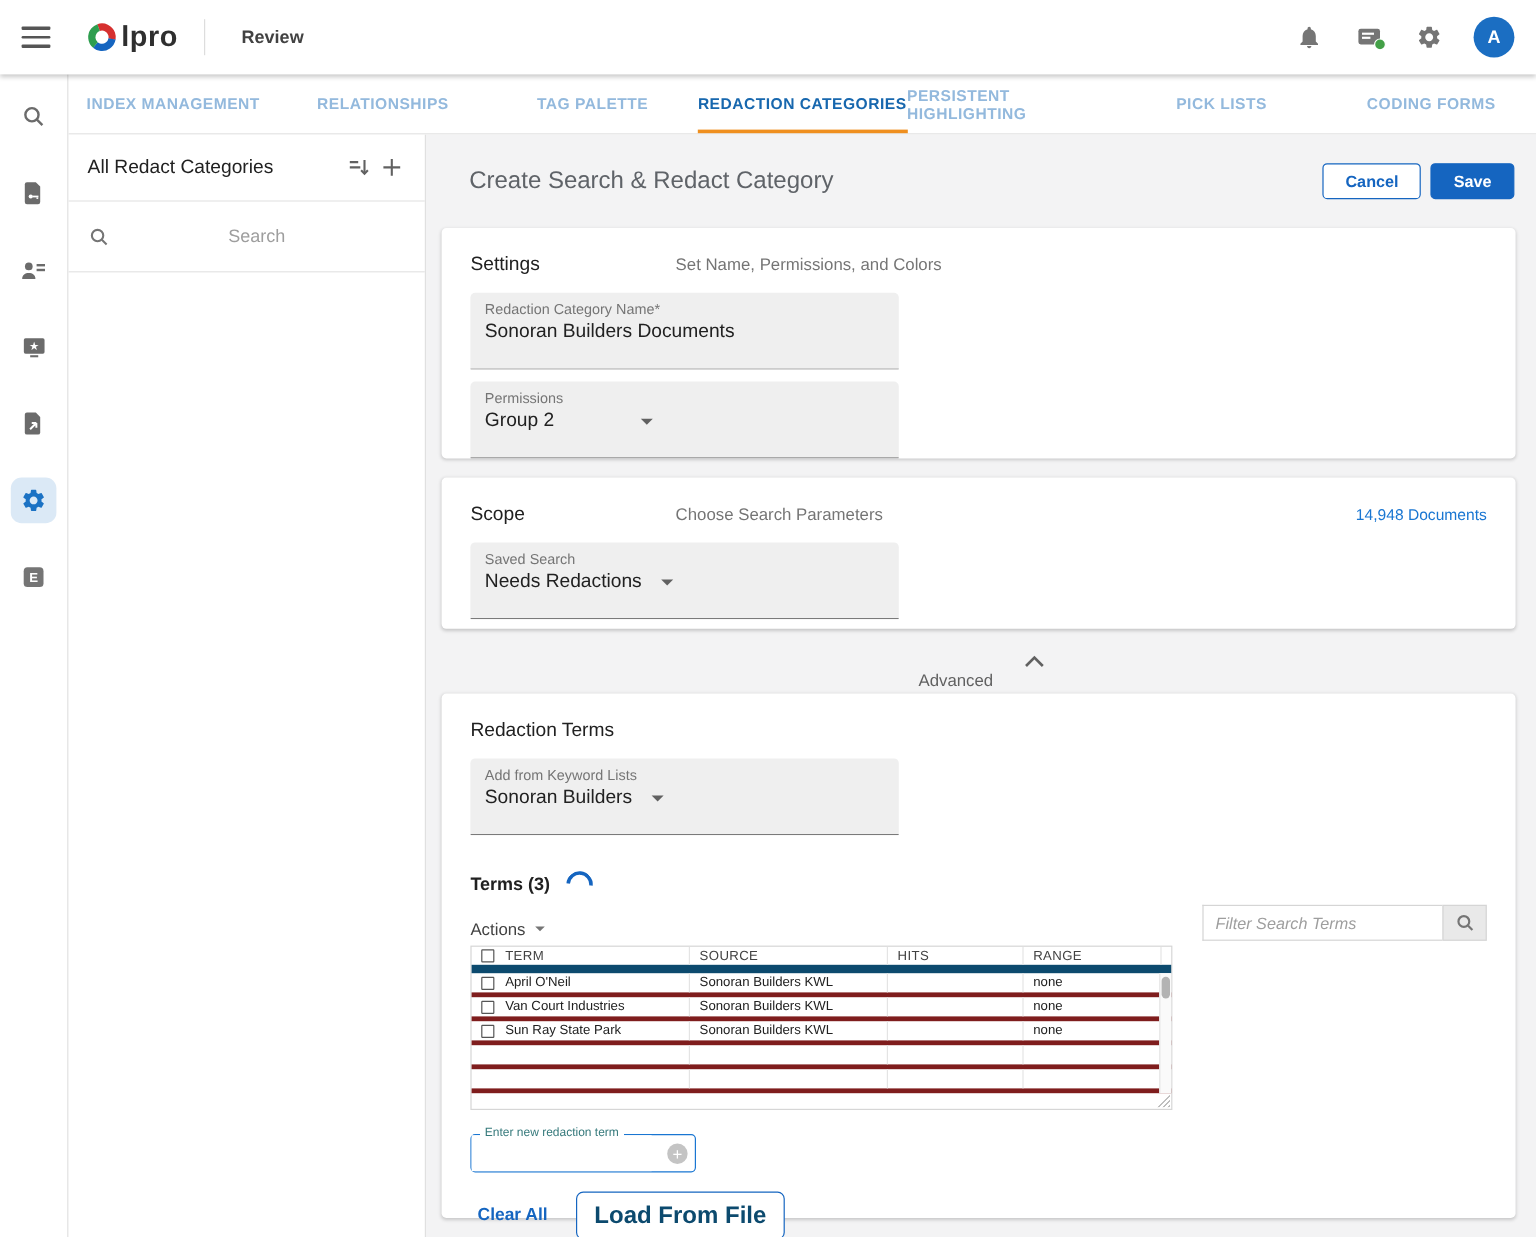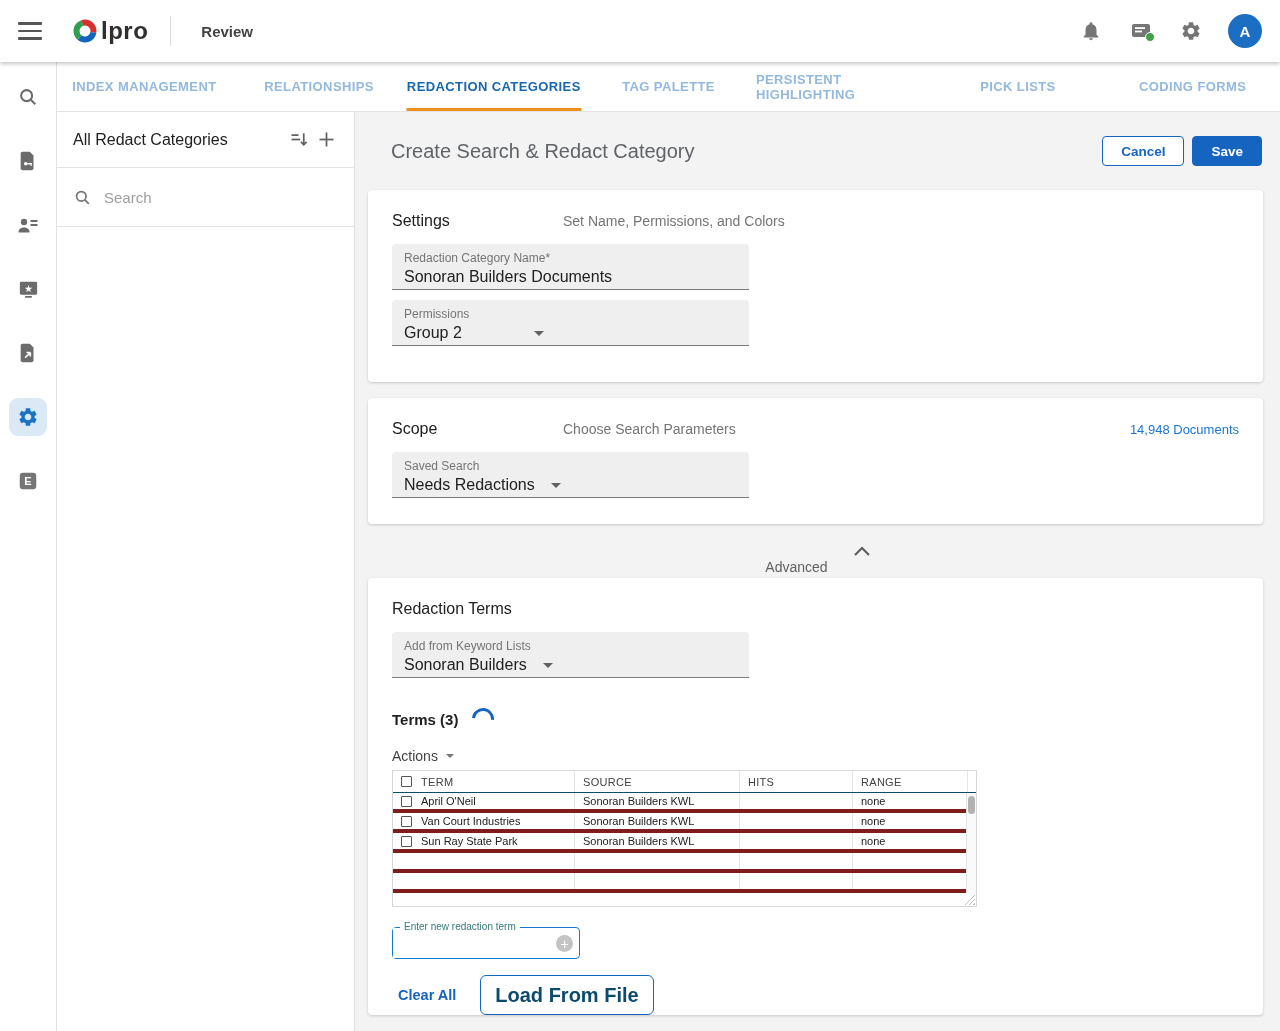--- a/index.html
+++ b/index.html
@@ -35,39 +35,39 @@
          color:#93b9dd; cursor:pointer; position:relative; }
   .tab.active { color:#1767ae; }
   .tab.active::after { content:""; position:absolute; bottom:0; left:50%; transform:translateX(-50%); width:175px; height:3px; background:#ef8f1f; }
 
   
   .leftpanel { position:absolute; left:57px; top:112px; width:298px; height:919px; background:#fff; border-right:1px solid #e0e0e0; z-index:5; }
   .lp-head { height:56px; display:flex; align-items:center; padding:0 14px 0 16px; border-bottom:1px solid #e4e4e4; }
   .lp-title { flex:1; font-size:16px; color:#212121; }
   .lp-iconbtn { width:28px; height:28px; display:flex; align-items:center; justify-content:center; cursor:pointer; }
   .lp-search { height:59px; display:flex; align-items:center; gap:12px; padding:0 16px; border-bottom:1px solid #e4e4e4; }
-  .lp-search input { border:none; outline:none; font-size:15px; color:#424242; width:220px; font-family:inherit; }
+  .lp-search input { border:none; outline:none; font-size:15px; color:#424242; width:220px; font-family:inherit;text-align:center; }
   .lp-search input::placeholder { color:#9e9e9e; }
 
   
   .main { position:absolute; left:355px; top:112px; width:925px; height:919px; background:#f3f3f4; overflow:hidden; }
   .page-head { height:78px; display:flex; align-items:center; padding:0 18px 0 36px; }
   .page-title { flex:1; font-size:20px; font-weight:500; color:#5f6368; }
   .btn { font-family:inherit; font-size:13.5px; font-weight:700; border-radius:4px; height:30px; padding:0 18px; cursor:pointer; }
   .btn-outline { background:#fff; color:#1565c0; border:1px solid #1565c0; margin-right:8px; }
   .btn-fill { background:#1565c0; color:#fff; border:1px solid #1565c0; }
 
   .card { margin:0 17px 0 13px; background:#fff; border-radius:4px; box-shadow:0 1px 3px rgba(0,0,0,.18); padding:22px 24px; }
   .card-headrow { display:flex; align-items:baseline; }
   .card-title { font-size:16px; color:#212121; min-width:171px; }
   .card-sub { font-size:14px; color:#757575; flex:1; }
   .doc-link { font-size:13px; color:#1976d2; cursor:pointer; }
 
   .ffield { width:357px; background:#efefef; border-radius:4px 4px 0 0; border-bottom:1px solid #7a7a7a;
-            padding:7px 12px 3px; margin-top:14px; cursor:pointer; }
+            padding:7px 12px 21px; margin-top:14px; cursor:pointer; }
   .flabel { font-size:12px; color:#757575; }
   .fvalue { font-size:16px; color:#212121; margin-top:3px; display:flex; align-items:center; }
   .caret { width:0; height:0; border-left:5px solid transparent; border-right:5px solid transparent; border-top:5px solid #616161; margin-left:16px; }
   .caret.wide-gap { margin-left:72px; }
   .caret.sm { border-left-width:4px; border-right-width:4px; border-top-width:4px; margin-left:8px; border-top-color:#757575; }
 
   .card.settings { height:192px; }
   .card.scope { height:126px; margin-top:16px; }
   .advanced-row { height:54px; display:flex; align-items:center; justify-content:center; gap:26px; cursor:pointer; }
   .advanced-label { font-size:14px; color:#616161;margin-top:32px; }
@@ -82,21 +82,21 @@
   .filter-wrap { margin-left:auto; display:flex; }
   .filter-input { width:200px; height:30px; border:1px solid #d5d5d5; border-right:none; padding:0 10px; font-size:13.5px; font-style:italic;
                   color:#616161; outline:none; background:#fff; font-family:inherit; }
   .filter-input::placeholder { color:#9e9e9e; font-style:italic; }
   .filter-btn { width:37px; height:30px; background:#e9e9e9; border:1px solid #d5d5d5; display:flex; align-items:center; justify-content:center; cursor:pointer; }
 
   
   .termtable { margin-top:4px; width:585px; border:1px solid #d6d6d6; position:relative; background:#fff; }
   .trow { display:grid; grid-template-columns:182px 165px 113px 115px; }
   .trow > div { border-right:1px solid #e4e4e4; padding:0 8px; display:flex; align-items:center; overflow:hidden; white-space:nowrap; }
-  .thead { height:22px; border-bottom:1px solid #0c4a6e; }
+  .thead { height:22px; border-bottom:7px solid #0c4a6e; }
   .thead > div { font-size:11px; color:#424242; letter-spacing:.3px; }
   .tdata { height:20px; border-bottom:4px solid #7f1d1d; }
   .tdata > div { font-size:11px; color:#212121; }
   .cellrange { color:#424242; }
   .cb { width:11px; height:11px; border:1.5px solid #555; border-radius:1px; margin-right:9px; flex:0 0 auto; cursor:pointer; background:#fff; }
   .scrollstrip { position:absolute; top:22px; right:0; bottom:13px; width:10px; background:#fafafa; border-left:1px solid #e4e4e4; }
   .scrollthumb { position:absolute; top:3px; left:1px; width:7px; height:18px; border-radius:4px; background:#b3b3b3; }
   .tfill { height:13px; position:relative; }
   .resize-grip { position:absolute; right:1px; bottom:1px; width:11px; height:11px; cursor:nwse-resize;
                  background:repeating-linear-gradient(135deg, transparent 0 2px, #bdbdbd 2px 3px); clip-path:polygon(100% 0,100% 100%,0 100%); }
@@ -204,22 +204,22 @@
     <svg width="22" height="22" viewBox="0 0 24 24">
         <rect x="3" y="3" width="18" height="18" rx="3.5" fill="#757575"></rect>
         <text x="12" y="16.4" text-anchor="middle" font-size="12" font-weight="bold" fill="#fff" font-family="Liberation Sans, sans-serif">E</text>
       </svg>
   </div>
 </aside>
 
 <nav class="tabbar">
   <div class="tab">INDEX MANAGEMENT</div>
   <div class="tab">RELATIONSHIPS</div>
+  <div class="tab">TAG PALETTE</div>
   <div class="tab active">REDACTION CATEGORIES</div>
-  <div class="tab">TAG PALETTE</div>
   <div class="tab">PERSISTENT HIGHLIGHTING</div>
   <div class="tab">PICK LISTS</div>
   <div class="tab">CODING FORMS</div>
 </nav>
 
 <section class="leftpanel">
   <div class="lp-head">
     <span class="lp-title">All Redact Categories</span>
     <span class="lp-iconbtn">
       <svg width="21" height="21" viewBox="0 0 24 24" fill="none" stroke="#616161" stroke-width="2">
@@ -309,20 +309,29 @@
     <div class="terms-count-row">
       <span class="terms-count">Terms (3)</span>
       <div class="spinner"></div>
     </div>
 
     <div class="terms-toolbar">
       <div class="actions-wrap">
         <span>Actions</span>
         <span class="caret sm"></span>
       </div>
+      <div class="filter-wrap">
+        <input class="filter-input" type="text" placeholder="Filter Search Terms" style="">
+        <div class="filter-btn">
+          <svg width="18" height="18" viewBox="0 0 24 24" fill="none" stroke="#757575" stroke-width="2.4">
+              <circle cx="10.5" cy="10.5" r="6"></circle>
+              <line x1="15" y1="15" x2="20" y2="20"></line>
+            </svg>
+        </div>
+      </div>
     </div>
 
     <div class="termtable">
       <div class="trow thead">
         <div>
             <span class="cb"></span>
             <span>TERM</span>
           </div>
         <div>SOURCE</div>
         <div>HITS</div>

